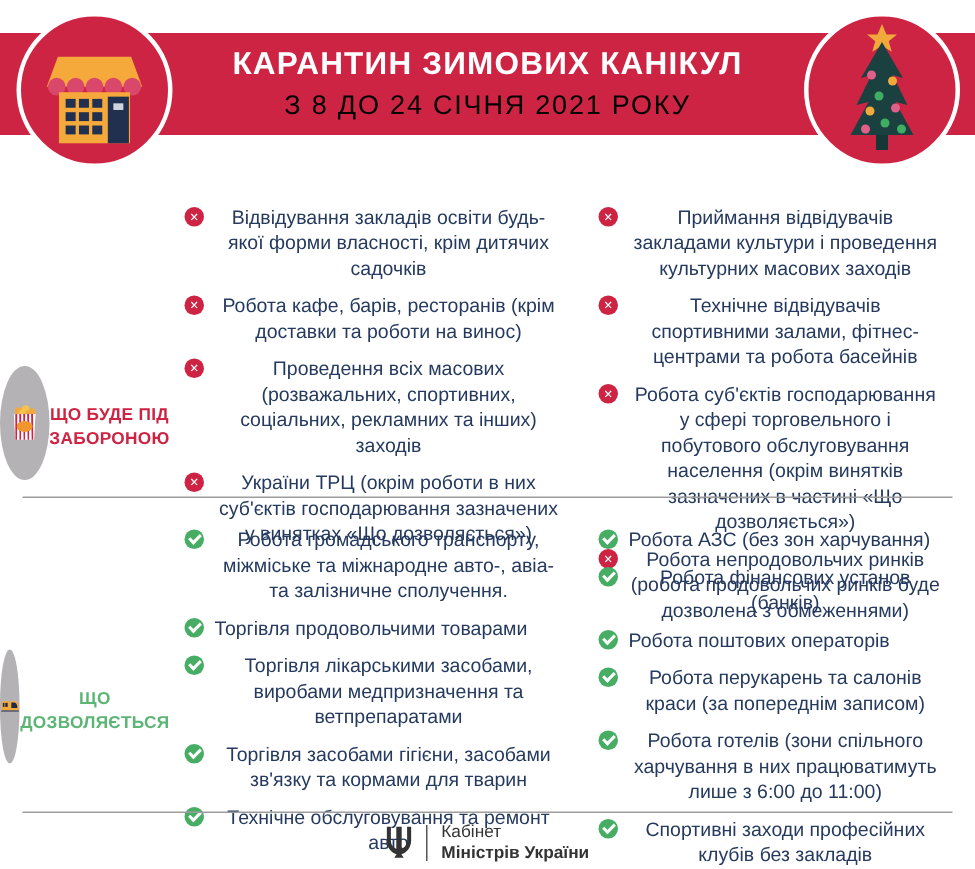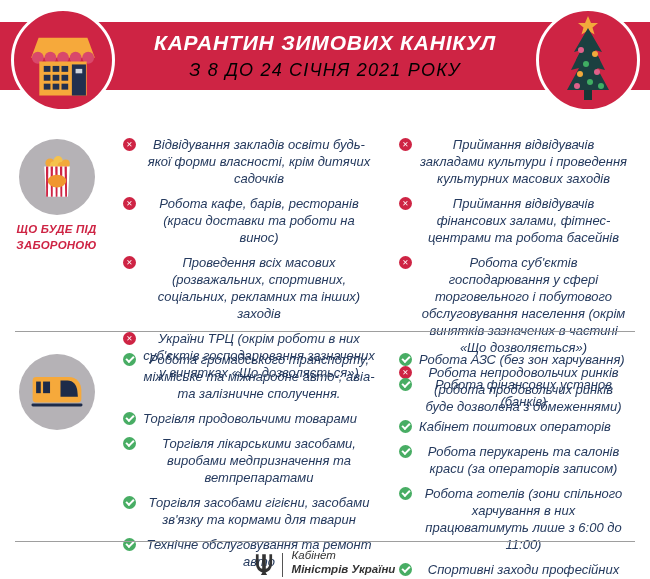--- a/index.html
+++ b/index.html
@@ -1,39 +1,39 @@
 <!DOCTYPE html>
 <html style="--crimson: #ce2444; --navy: #253a5e; --green: #48ad64; --green_label: #5cb574; --orange: #f6a93b; --gray_circle: #b5b2b6; --divider: #9e9e9e; --footer_text: #333333;"><head>
 <meta charset="utf-8">
 <style>
   html,body{margin:0;padding:0;background:#fff;}
   .canvas{
     position:relative;width:650px;height:579px;background:#fff;overflow:hidden;
-    font-family:"Liberation Sans","DejaVu Sans",sans-serif;color:var(--navy,#253a5e);font-style:italic;
+    font-family:"Liberation Sans","DejaVu Sans",sans-serif;color:var(--navy,#253a5e);
   }
   
   .band{
     position:absolute;top:22px;left:0;width:650px;height:68px;
     background:var(--crimson,#ce2444);
     display:flex;flex-direction:column;align-items:center;justify-content:center;gap:5px;
   }
   .band .title{color:#fff;font-size:21px;font-weight:bold;letter-spacing:.8px;}
   .band .subtitle{color:#000000;font-size:18px;font-weight:normal;letter-spacing:1.2px;}
   .hero-circle{
     position:absolute;top:8px;width:98px;height:98px;border-radius:50%;
     background:var(--crimson,#ce2444);border:3px solid #fff;
     display:flex;align-items:center;justify-content:center;overflow:hidden;z-index:2;
   }
   .hero-circle.left{left:11px;}
   .hero-circle.right{right:10px;}
   
   .section{position:absolute;left:0;width:650px;display:flex;}
   .section.banned{top:124px;}
   .section.allowed{top:339px;}
-  .side{width:113px;display:flex;flex-direction:column;align-items:center;padding-top:15px;flex-shrink:0;}
+  .side{width:113px;display:flex;flex-direction:row;align-items:center;padding-top:15px;flex-shrink:0;}
   .side-circle{
     width:76px;height:76px;border-radius:50%;background:var(--gray_circle,#b5b2b6);
     display:flex;align-items:center;justify-content:center;overflow:hidden;
   }
   .side-label{margin-top:7px;font-size:11.5px;font-weight:bold;text-align:center;line-height:1.35;letter-spacing:.2px;}
   .side-label.red{color:var(--crimson,#ce2444);}
   .side-label.green{color:var(--green_label,#5cb574);}
   ul.col{list-style:none;margin:10px;padding:2px 0 0 0;display:flex;flex-direction:column;gap:8px;text-align:center;}
   ul.col.a{width:252px;}
   ul.col.b{flex:1;margin-left:14px;padding-right:12px;}
@@ -48,21 +48,21 @@
   .bullet.check::after{
     content:"";width:6px;height:3px;border-left:2px solid #fff;border-bottom:2px solid #fff;
     transform:rotate(-45deg);margin-top:-2px;
   }
   
   .divider{position:absolute;left:15px;width:620px;height:0;border-top:1px solid var(--divider,#9e9e9e);}
   .divider.d1{top:331px;}
   .divider.d2{top:541px;}
   .footer{
     position:absolute;top:548px;left:0;width:650px;
-    display:flex;align-items:flex-end;justify-content:center;gap:9px;color:var(--footer_text,#333);
+    display:flex;align-items:center;justify-content:center;gap:9px;color:var(--footer_text,#333);
   }
   .footer .vbar{width:1px;height:24px;background:#555;}
   .footer .org{font-size:11.5px;line-height:1.25;}
   .footer .org .l2{font-weight:bold;}
 </style>
 </head>
 <body>
 
 <div class="canvas">
 
@@ -143,39 +143,39 @@
       </div>
       <div class="side-label red">ЩО БУДЕ ПІД ЗАБОРОНОЮ</div>
     </div>
     <ul class="col a">
         <li>
         <span class="bullet x"></span>
         <span class="txt">Відвідування закладів освіти будь-якої форми власності, крім дитячих садочків</span>
       </li>
         <li>
         <span class="bullet x"></span>
-        <span class="txt">Робота кафе, барів, ресторанів (краси доставки та роботи на винос)</span>
+        <span class="txt">Робота кафе, барів, ресторанів (крім доставки та роботи на винос)</span>
       </li>
         <li>
         <span class="bullet x"></span>
         <span class="txt">Проведення всіх масових (розважальних, спортивних, соціальних, рекламних та інших) заходів</span>
       </li>
         <li>
         <span class="bullet x"></span>
         <span class="txt">України ТРЦ (окрім роботи в них суб'єктів господарювання зазначених у винятках «Що дозволяється»)</span>
       </li>
       </ul>
     <ul class="col b">
         <li>
         <span class="bullet x"></span>
         <span class="txt">Приймання відвідувачів закладами культури і проведення культурних масових заходів</span>
       </li>
         <li>
         <span class="bullet x"></span>
-        <span class="txt">Приймання відвідувачів фінансових залами, фітнес-центрами та робота басейнів</span>
+        <span class="txt">Технічне відвідувачів спортивними залами, фітнес-центрами та робота басейнів</span>
       </li>
         <li>
         <span class="bullet x"></span>
         <span class="txt">Робота суб'єктів господарювання у сфері торговельного і побутового обслуговування населення (окрім винятків зазначених в частині «Що дозволяється»)</span>
       </li>
         <li>
         <span class="bullet x"></span>
         <span class="txt">Робота непродовольчих ринків (робота продовольчих ринків буде дозволена з обмеженнями)</span>
       </li>
       </ul>
@@ -187,20 +187,21 @@
     <div class="side">
       <div class="side-circle">
         <svg width="58" height="44" viewBox="0 0 100 72">
           <path d="M14 10 h56 c14 0 22 10 22 24 v14 a6 6 0 0 1 -6 6 H14 a6 6 0 0 1 -6 -6 V16 a6 6 0 0 1 6 -6 z" fill="#f6a93b"></path>
           <rect x="14" y="18" width="8" height="20" fill="#1d2b49"></rect>
           <rect x="26" y="18" width="12" height="20" fill="#1d2b49"></rect>
           <path d="M56 16 h12 c10 0 16 8 17 18 l1 10 h-30 z" fill="#1d2b49"></path>
           <rect x="6" y="56" width="88" height="5" rx="2.5" fill="#1d2b49"></rect>
         </svg>
       </div>
+      <div class="side-label green">ЩО ДОЗВОЛЯЄТЬСЯ</div>
     </div>
     <ul class="col a">
         <li>
         <span class="bullet check"></span>
         <span class="txt">Робота громадського транспорту, міжміське та міжнародне авто-, авіа- та залізничне сполучення.</span>
       </li>
         <li>
         <span class="bullet check"></span>
         <span class="txt">Торгівля продовольчими товарами</span>
       </li>
@@ -221,25 +222,25 @@
         <li>
         <span class="bullet check"></span>
         <span class="txt">Робота АЗС (без зон харчування)</span>
       </li>
         <li>
         <span class="bullet check"></span>
         <span class="txt">Робота фінансових установ (банків)</span>
       </li>
         <li>
         <span class="bullet check"></span>
-        <span class="txt">Кабінет поштових операторів</span>
-      </li>
-        <li>
-        <span class="bullet check"></span>
-        <span class="txt">Робота перукарень та салонів краси (за операторів записом)</span>
+        <span class="txt">Робота поштових операторів</span>
+      </li>
+        <li>
+        <span class="bullet check"></span>
+        <span class="txt">Робота перукарень та салонів краси (за попереднім записом)</span>
       </li>
         <li>
         <span class="bullet check"></span>
         <span class="txt">Робота готелів (зони спільного харчування в них працюватимуть лише з 6:00 до 11:00)</span>
       </li>
         <li>
         <span class="bullet check"></span>
         <span class="txt">Спортивні заходи професійних клубів без закладів</span>
       </li>
       </ul>

